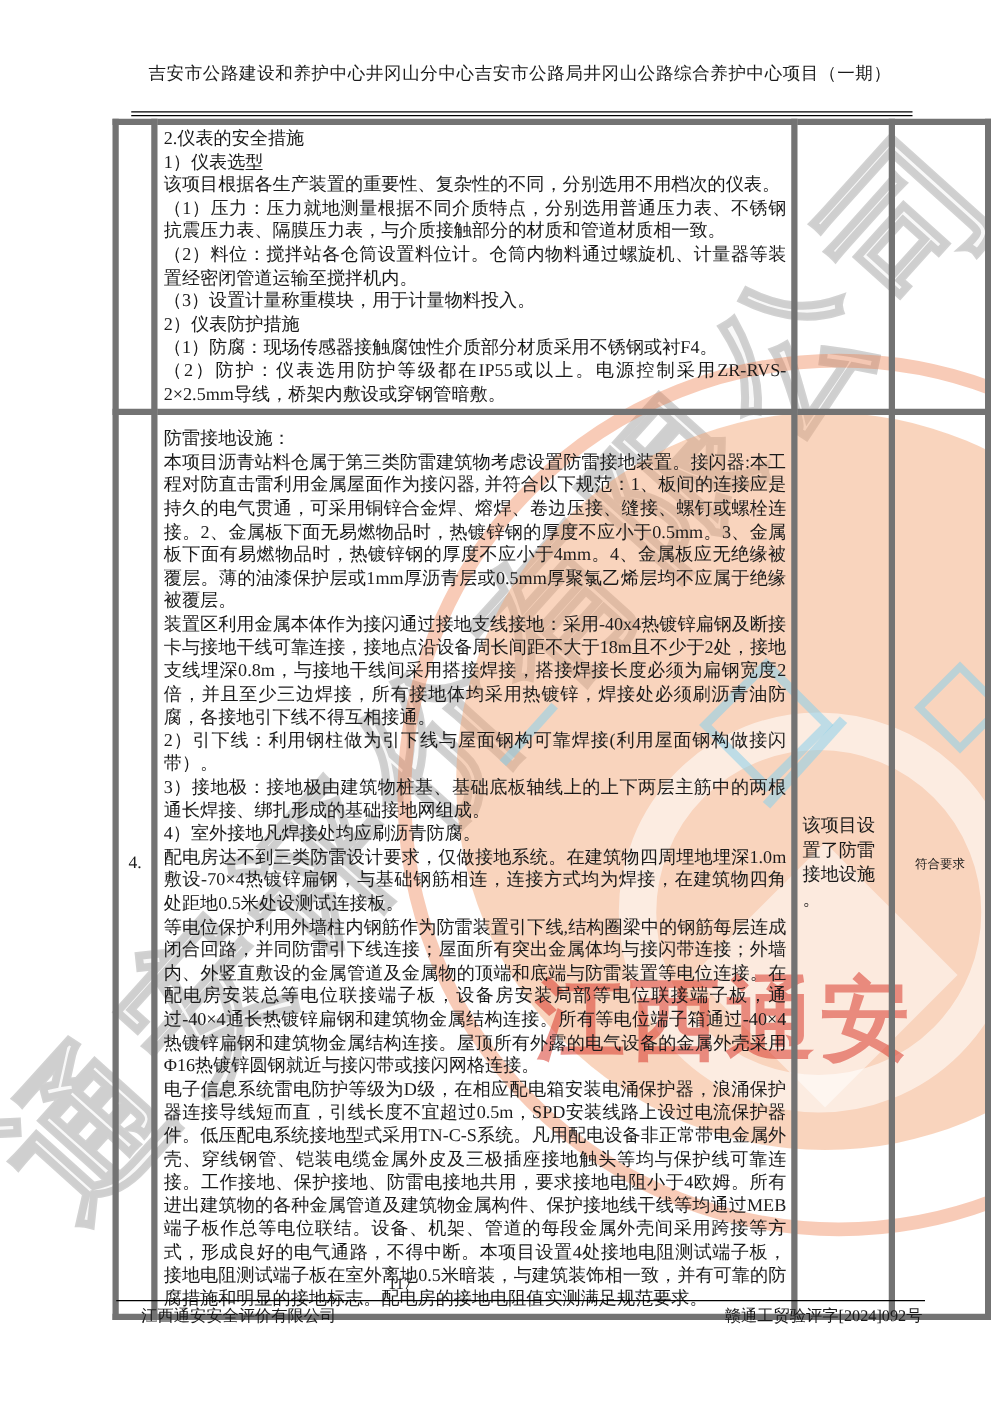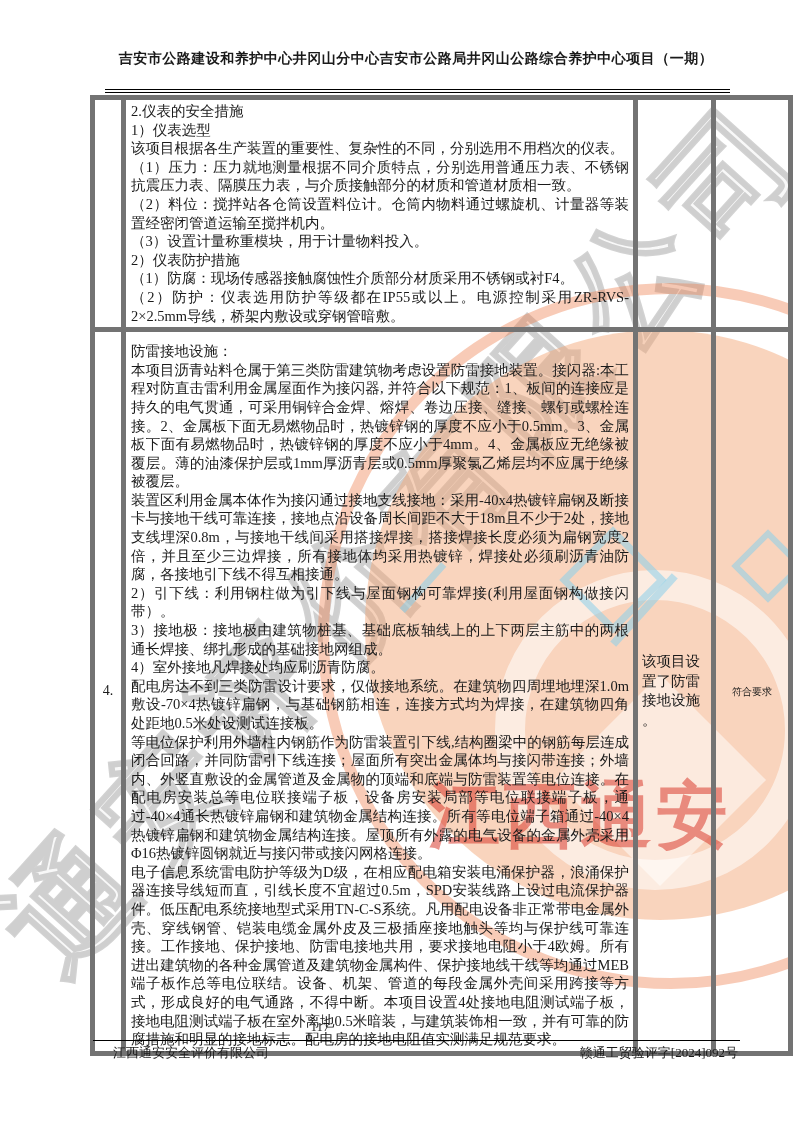--- a/index.html
+++ b/index.html
@@ -51,21 +51,21 @@
   .wm-blue-bar1{
     position:absolute;left:598px;top:606px;width:92px;height:8px;
     background:var(--wm-blue, rgba(138,208,235,0.5));transform:rotate(-48deg);
   }
   .wm-blue-bar2{
     position:absolute;left:392px;top:584px;width:62px;height:7px;
     background:var(--wm-blue, rgba(138,208,235,0.45));transform:rotate(-48deg);
   }
   
   .hdr{position:absolute;left:0;top:50px;width:793px;text-align:center;z-index:2;}
-  .hdr-line1{font-size:14px;font-weight:bold;letter-spacing:0.5px;padding-left:39px;}
+  .hdr-line1{font-size:14px;font-weight:normal;letter-spacing:0.5px;padding-left:39px;}
   .hdr-line2{font-size:14px;font-weight:bold;margin-top:5px;letter-spacing:1px;}
   .hdr-rule{
     position:absolute;left:105px;top:89px;width:625px;height:2px;z-index:2;
     border-top:1.5px solid #000;border-bottom:1px solid #000;
   }
   
   .doc-table{
     position:absolute;left:90px;top:95px;width:643px;z-index:1;
     border-collapse:collapse;table-layout:fixed;background:transparent;
   }

